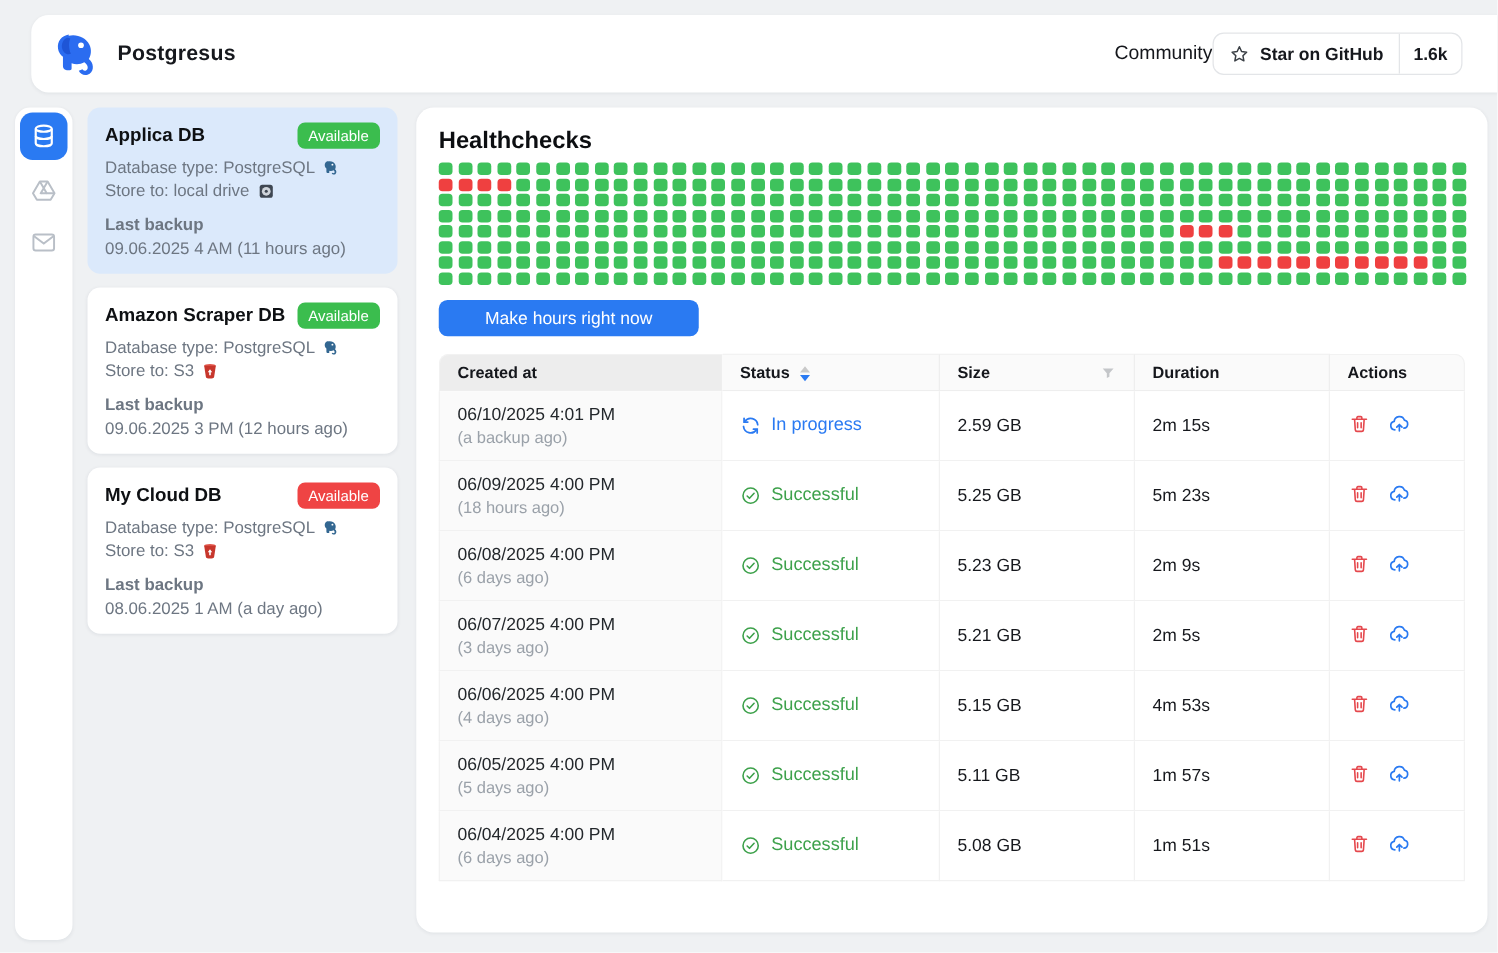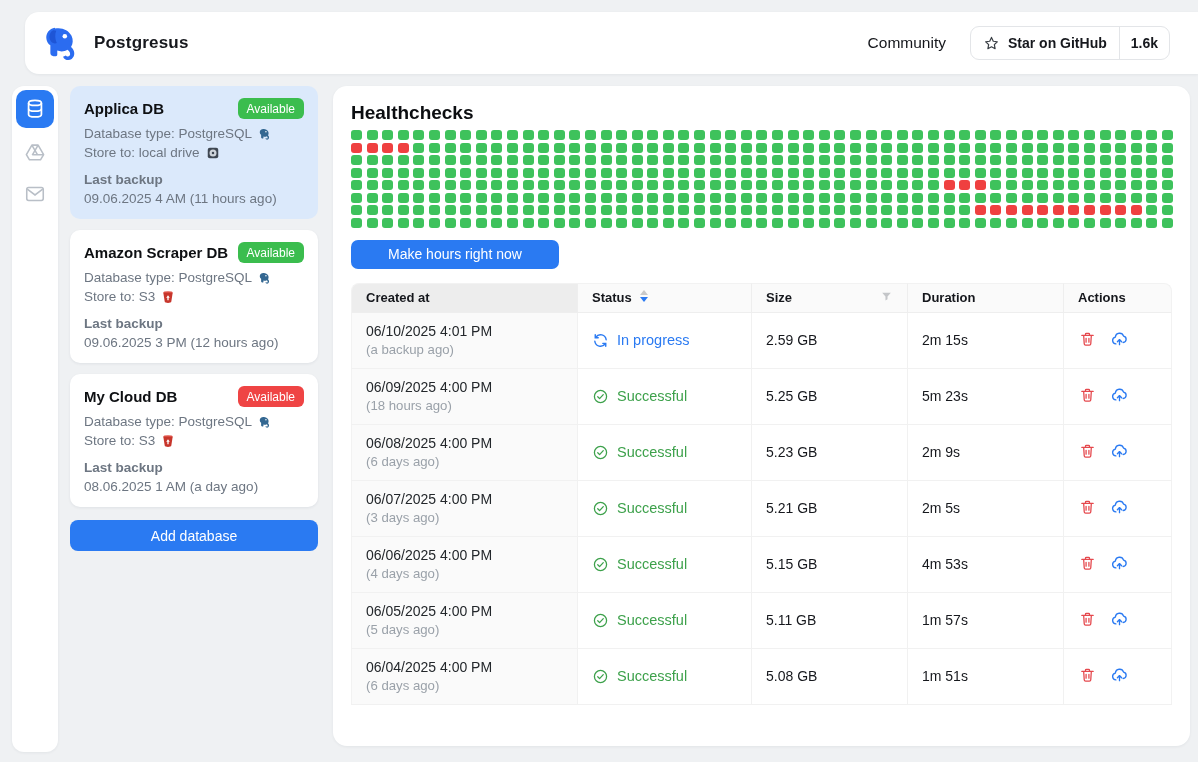--- a/index.html
+++ b/index.html
@@ -13,21 +13,21 @@
   .surface { background:#fff; box-shadow:0 1px 3px rgba(20,30,50,.06); }
 
   
   .header {
     position:absolute; left:25px; top:12px; right:0; height:62px;
     border-radius:14px 0 0 14px;
     display:flex; align-items:center; padding:0 16px;
   }
   .logo { width:42px; height:42px; flex:0 0 auto; }
   .app-title { margin-left:11px; font-size:17px; font-weight:700; letter-spacing:.2px; }
-  .header-right { margin-left:auto; display:flex; align-items:center; gap:24px; padding-right:12px; }
+  .header-right { margin-left:auto; display:flex; align-items:center; padding-right:12px; }
   .community { font-size:15.5px; font-weight:500; color:#15171c; cursor:pointer; }
   .gh-btn {
     display:flex; align-items:center; height:34px; background:#fff;
     border:1px solid #e3e5e8; border-radius:9px; overflow:hidden; cursor:pointer;
   }
   .gh-main { display:flex; align-items:center; gap:8px; padding:0 12px; font-size:14px; font-weight:600; }
   .gh-divider { width:1px; align-self:stretch; background:#e3e5e8; }
   .gh-count { padding:0 11px; font-size:14px; font-weight:600; }
 
   
@@ -76,21 +76,21 @@
   table.backups { width:821px; border-collapse:separate; border-spacing:0; font-size:14px; }
   .backups th {
     height:30px; background:#fafafa; text-align:left; font-size:13px; font-weight:700;
     padding:0 14px; border-bottom:1px solid #eeeeee; border-top:1px solid #f2f2f2; color:#15171c;
   }
   .backups th:first-child { background:#ededed; border-left:1px solid #f2f2f2; border-radius:8px 0 0 0; width:227px; }
   .backups th:last-child { border-right:1px solid #f2f2f2; border-radius:0 8px 0 0; width:108px; }
   .backups th:not(:last-child) { border-right:1px solid #eeeeee; }
   .backups th.th-status { width:174px; }
   .backups th.th-size, .backups th.th-duration { width:156px; }
-  .th-inner { display:flex; align-items:flex-start; }
+  .th-inner { display:flex; align-items:flex-end; }
   .th-trail { margin-left:auto; display:flex; align-items:center; }
   .sorter { display:flex; flex-direction:column; gap:2px; margin-left:8px; }
   .caret-up { width:0; height:0; border-left:4.5px solid transparent; border-right:4.5px solid transparent; border-bottom:5px solid #c9c9c9; }
   .caret-down { width:0; height:0; border-left:4.5px solid transparent; border-right:4.5px solid transparent; border-top:5px solid #2a7af2; }
 
   .backups td {
     height:56px; padding:8px 14px; background:#fff; vertical-align:middle;
     border-bottom:1px solid #f1f1f1;
   }
   .backups td:first-child { background:#fafafa; border-left:1px solid #f2f2f2; }
@@ -220,21 +220,20 @@
       <svg class="mini-ic" viewBox="0 0 24 24">
           <ellipse cx="12" cy="4.6" rx="8" ry="2.4" fill="#e2574c"></ellipse>
           <path fill="#c7362c" d="M4 4.6h16l-2.4 15.5c-.2 1.2-2.7 2-5.6 2s-5.4-.8-5.6-2z"></path>
           <path fill="#fff" d="M12 9.2l3.1 4.1h-2v4.2h-2.2v-4.2h-2z"></path>
         </svg>
     </div>
     <div class="card-sub">Last backup</div>
     <div class="card-date">08.06.2025 1 AM (a day ago)</div>
   </div>
 
-  <button class="add-db-btn">Add database</button>
 </div>
 
 <div class="main surface">
   <h2 class="section-title">Healthchecks</h2>
   <div class="hc-grid" style="grid-template-columns: repeat(53, 11px);">
       <div class="hc-cell" style="background: rgb(62, 194, 92);"></div>
       <div class="hc-cell" style="background: rgb(62, 194, 92);"></div>
       <div class="hc-cell" style="background: rgb(62, 194, 92);"></div>
       <div class="hc-cell" style="background: rgb(62, 194, 92);"></div>
       <div class="hc-cell" style="background: rgb(62, 194, 92);"></div>

